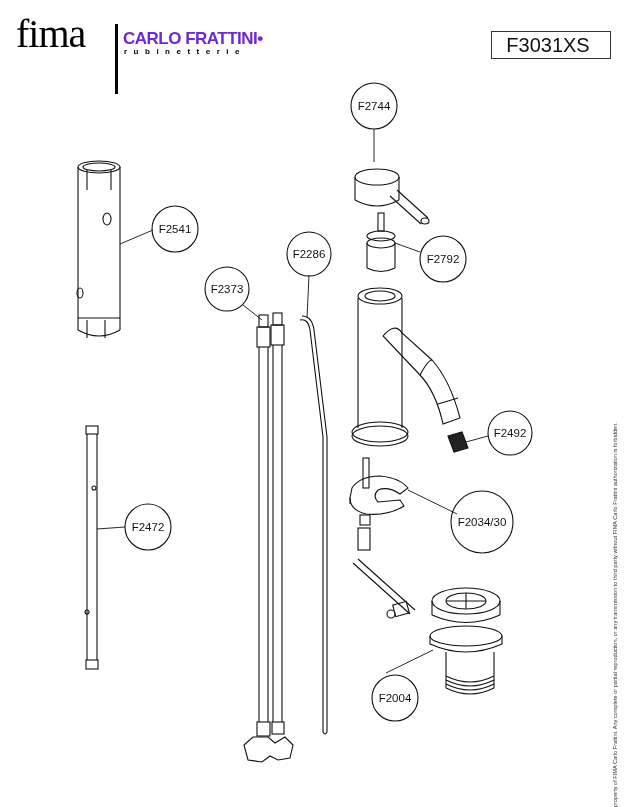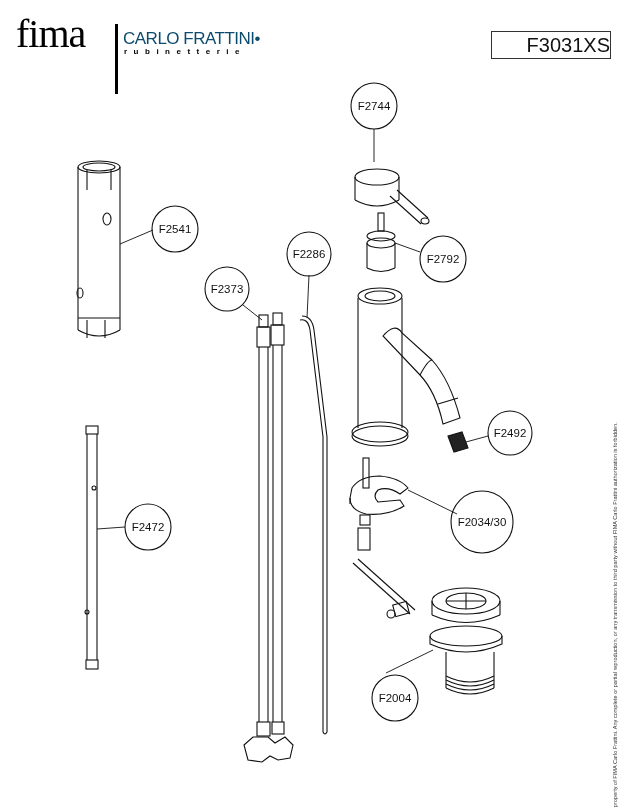--- a/index.html
+++ b/index.html
@@ -1,22 +1,22 @@
 <!DOCTYPE html>
 <html><head>
 <meta charset="utf-8">
 <style>
   html, body { margin: 0; padding: 0; background: #ffffff; }
   body { width: 630px; height: 807px; position: relative; overflow: hidden; font-family: "Liberation Sans", sans-serif; }
   .logo { position: absolute; left: 16px; top: 14px; height: 50px; }
   .logo-fima { position: absolute; left: 0; top: 0; font-family: Liberation Serif, serif; font-size: 40px; letter-spacing: -1px; color: #000; line-height: 40px; }
   .logo-bar { position: absolute; left: 99px; top: 10px; width: 3px; height: 70px; background: #000; }
-  .logo-brand { position: absolute; left: 107px; top: 16px; font-size: 17px; font-weight: normal; color: #0c4a6e; white-space: nowrap; letter-spacing: -0.5px; line-height: 18px; }
+  .logo-brand { position: absolute; left: 107px; top: 16px; font-size: 17px; font-weight: bold; color: #6d28d9; white-space: nowrap; letter-spacing: -0.5px; line-height: 18px; }
   .logo-sub { position: absolute; left: 108px; top: 34px; font-size: 8px; font-weight: bold; color: #000; letter-spacing: 6.5px; white-space: nowrap; line-height: 8px; }
-  .code-box { position: absolute; left: 491px; top: 31px; width: 120px; height: 28px; border: 1px solid #333; box-sizing: border-box; text-align: right; font-size: 20px; line-height: 27px; color: #111; }
+  .code-box { position: absolute; left: 491px; top: 31px; width: 120px; height: 28px; border: 1px solid #333; box-sizing: border-box; text-align: center; padding-right: 6px; font-size: 20px; line-height: 27px; color: #111; }
   .side-note { position: absolute; left: 612px; top: 807px; transform-origin: 0 0; transform: rotate(-90deg); font-size: 5.6px; color: #333; white-space: nowrap; width: 460px; }
   svg.drawing { position: absolute; left: 0; top: 0; }
   .callout-text { font-family: "Liberation Sans", sans-serif; font-size: 11.5px; fill: #111; }
 </style>
 </head>
 <body>
 
 <div class="logo">
   <span class="logo-fima">fima</span>
   <span class="logo-bar"></span>

